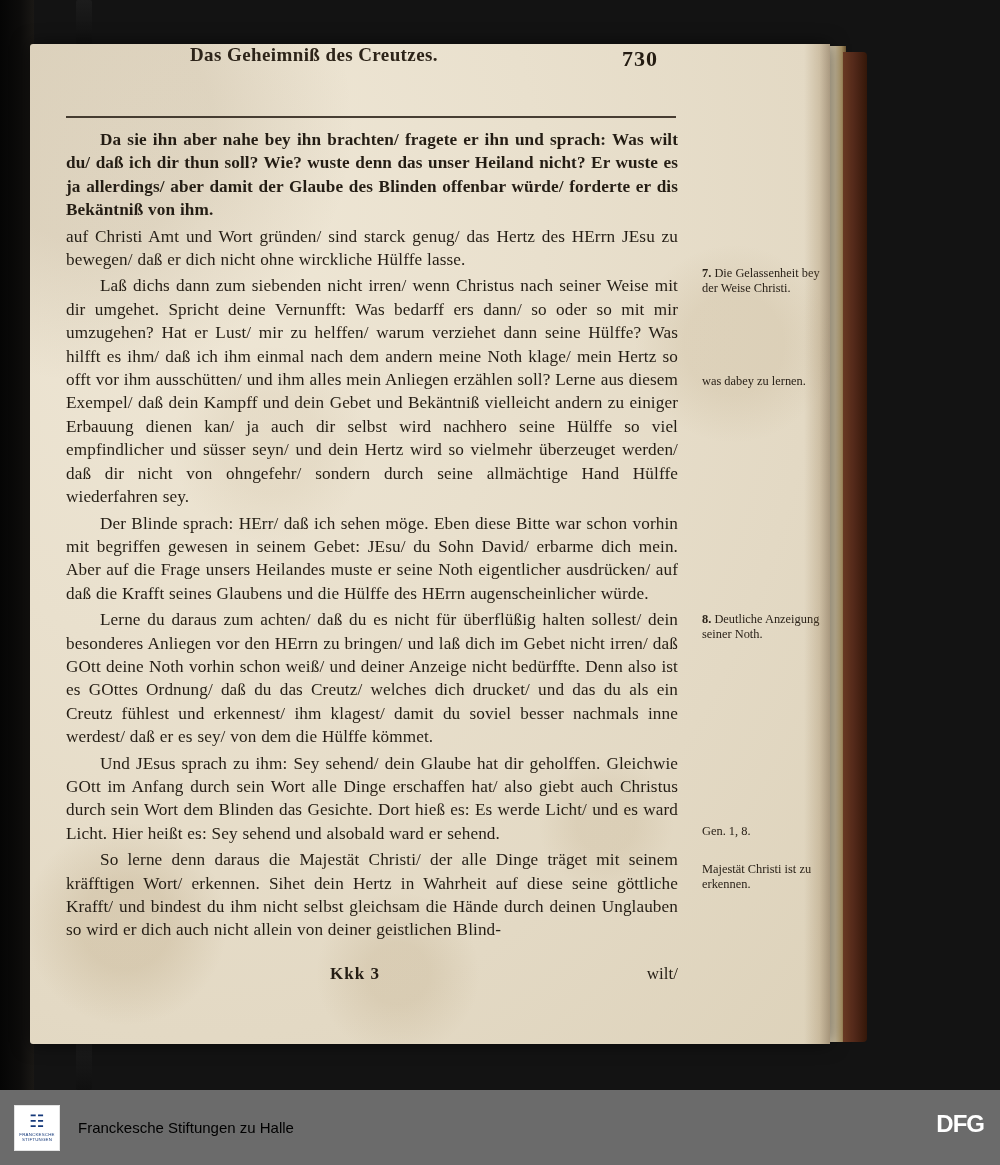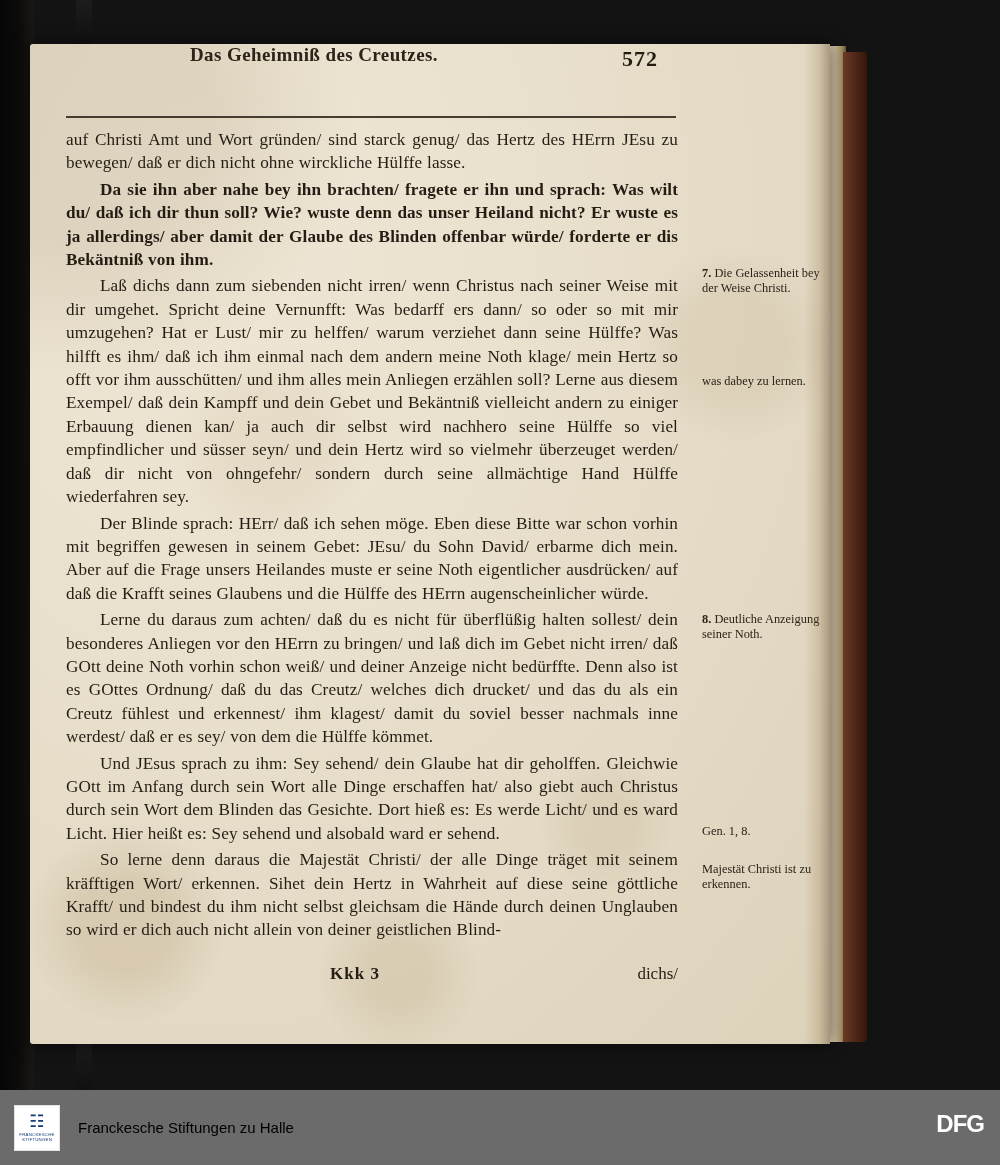--- a/index.html
+++ b/index.html
@@ -248,37 +248,37 @@
     <div class="clamp" id="clamp-top"></div>
     <div class="clamp" id="clamp-bottom"></div>
 
     <div id="fore-edge"></div>
     <div id="spine-board"></div>
 
     <div id="paper">
 
       <div class="running-head">
         <div class="head-title">Das Geheimniß des Creutzes.</div>
-        <div class="page-number">572</div>
+        <div class="page-number">730</div>
       </div>
 
       <div class="rule"></div>
 
       <div class="body">
+        <p class="para indent b">Da sie ihn aber nahe bey ihn brachten/ fragete er ihn und sprach: Was wilt du/ daß ich dir thun soll? Wie? wuste denn das unser Heiland nicht? Er wuste es ja allerdings/ aber damit der Glaube des Blinden offenbar würde/ forderte er dis Bekäntniß von ihm.</p>
         <p class="para">auf Christi Amt und Wort gründen/ sind starck genug/ das Hertz des HErrn JEsu zu bewegen/ daß er dich nicht ohne wirckliche Hülffe lasse.</p>
-        <p class="para indent b">Da sie ihn aber nahe bey ihn brachten/ fragete er ihn und sprach: Was wilt du/ daß ich dir thun soll? Wie? wuste denn das unser Heiland nicht? Er wuste es ja allerdings/ aber damit der Glaube des Blinden offenbar würde/ forderte er dis Bekäntniß von ihm.</p>
         <p class="para indent">Laß dichs dann zum siebenden nicht irren/ wenn Christus nach seiner Weise mit dir umgehet. Spricht deine Vernunfft: Was bedarff ers dann/ so oder so mit mir umzugehen? Hat er Lust/ mir zu helffen/ warum verziehet dann seine Hülffe? Was hilfft es ihm/ daß ich ihm einmal nach dem andern meine Noth klage/ mein Hertz so offt vor ihm ausschütten/ und ihm alles mein Anliegen erzählen soll? Lerne aus diesem Exempel/ daß dein Kampff und dein Gebet und Bekäntniß vielleicht andern zu einiger Erbauung dienen kan/ ja auch dir selbst wird nachhero seine Hülffe so viel empfindlicher und süsser seyn/ und dein Hertz wird so vielmehr überzeuget werden/ daß dir nicht von ohngefehr/ sondern durch seine allmächtige Hand Hülffe wiederfahren sey.</p>
         <p class="para indent">Der Blinde sprach: HErr/ daß ich sehen möge. Eben diese Bitte war schon vorhin mit begriffen gewesen in seinem Gebet: JEsu/ du Sohn David/ erbarme dich mein. Aber auf die Frage unsers Heilandes muste er seine Noth eigentlicher ausdrücken/ auf daß die Krafft seines Glaubens und die Hülffe des HErrn augenscheinlicher würde.</p>
         <p class="para indent">Lerne du daraus zum achten/ daß du es nicht für überflüßig halten sollest/ dein besonderes Anliegen vor den HErrn zu bringen/ und laß dich im Gebet nicht irren/ daß GOtt deine Noth vorhin schon weiß/ und deiner Anzeige nicht bedürffte. Denn also ist es GOttes Ordnung/ daß du das Creutz/ welches dich drucket/ und das du als ein Creutz fühlest und erkennest/ ihm klagest/ damit du soviel besser nachmals inne werdest/ daß er es sey/ von dem die Hülffe kömmet.</p>
         <p class="para indent">Und JEsus sprach zu ihm: Sey sehend/ dein Glaube hat dir geholffen. Gleichwie GOtt im Anfang durch sein Wort alle Dinge erschaffen hat/ also giebt auch Christus durch sein Wort dem Blinden das Gesichte. Dort hieß es: Es werde Licht/ und es ward Licht. Hier heißt es: Sey sehend und alsobald ward er sehend.</p>
         <p class="para indent">So lerne denn daraus die Majestät Christi/ der alle Dinge träget mit seinem kräfftigen Wort/ erkennen. Sihet dein Hertz in Wahrheit auf diese seine göttliche Krafft/ und bindest du ihm nicht selbst gleichsam die Hände durch deinen Unglauben so wird er dich auch nicht allein von deiner geistlichen Blind-</p>
       </div>
 
       <div class="sig">Kkk 3</div>
-      <div class="catchword" style="text-align:right;">dichs/</div>
+      <div class="catchword" style="text-align:right;">wilt/</div>
 
       <div class="marginal" style="left:672px; top:222px;">
         <span class="num">7.</span><span> Die Gelassenheit bey der Weise Christi.</span>
       </div>
       <div class="marginal" style="left:672px; top:330px;">
         <span>was dabey zu lernen.</span>
       </div>
       <div class="marginal" style="left:672px; top:568px;">
         <span class="num">8.</span><span> Deutliche Anzeigung seiner Noth.</span>
       </div>

